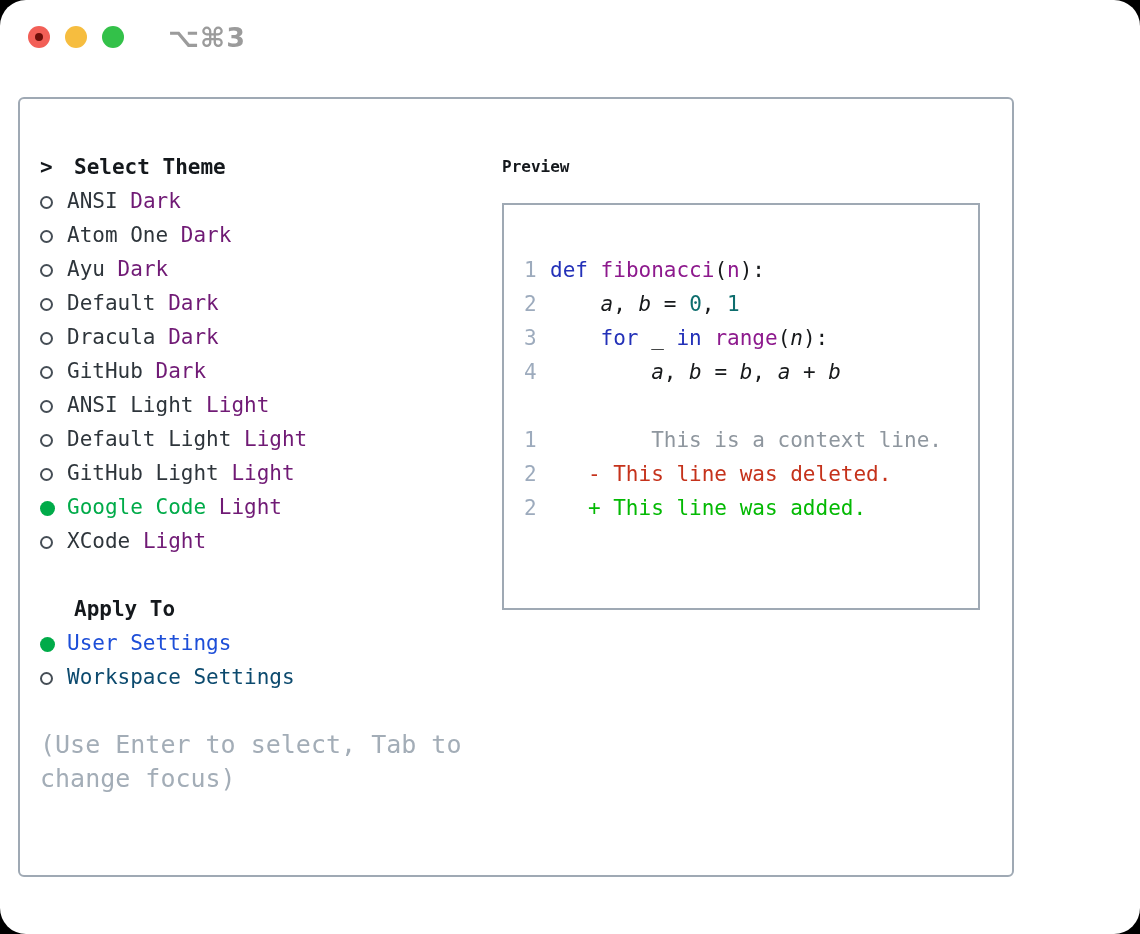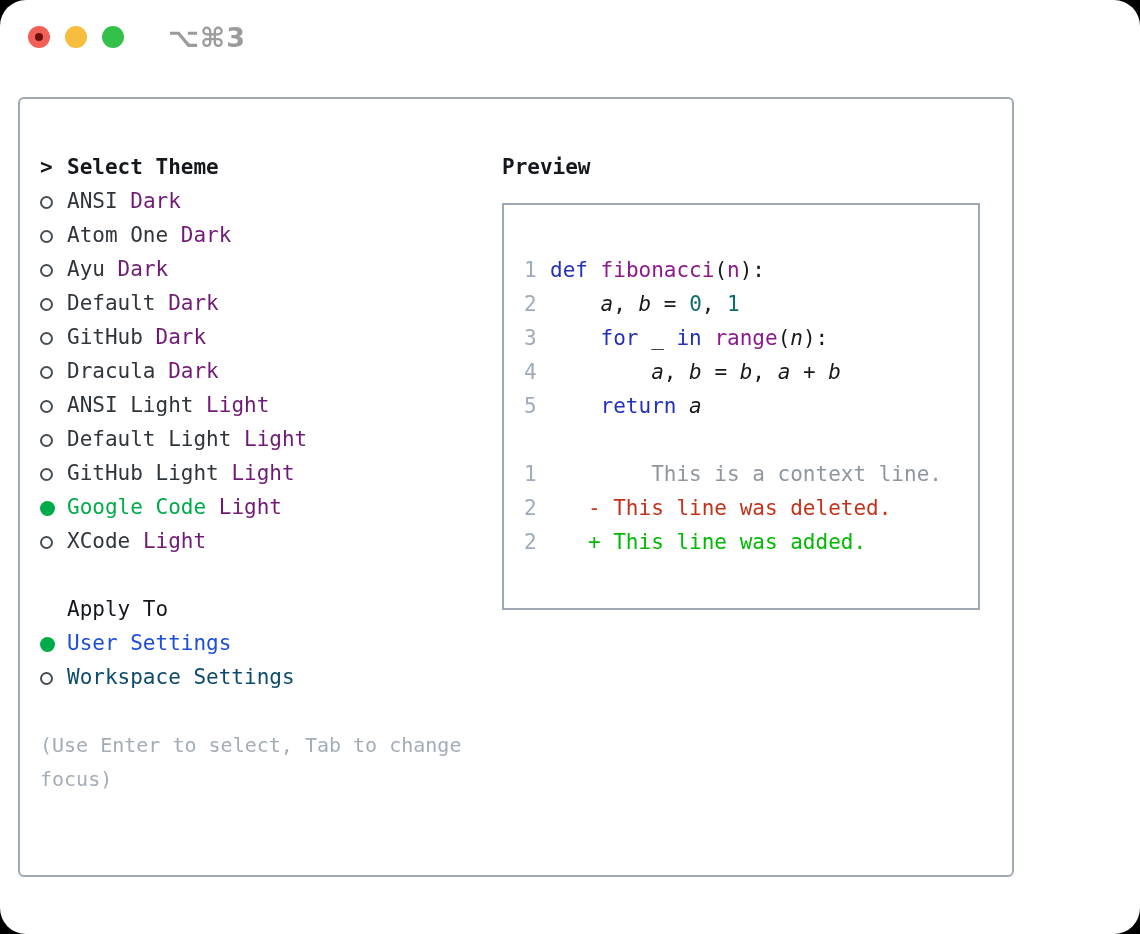--- a/index.html
+++ b/index.html
@@ -33,34 +33,34 @@
   
   .left-col { position:absolute; left:20px; top:51px; width:440px; }
   .row { height:34px; line-height:34px; font-size:21px; color:#2e353b; white-space:nowrap; }
   .marker-col { display:inline-block; width:27px; vertical-align:top; }
   .caret { font-weight:bold; color:#14181c; }
   .radio {
     display:inline-block; width:13px; height:13px; border-radius:50%;
     border:2px solid #464e56; vertical-align:-1px;
   }
   .radio.selected { width:15px; height:15px; border:none; background:#00ab49; vertical-align:-2px; }
-  .bold-label { font-weight:bold; color:#14181c; }
+  .bold-label { font-weight:bold; color:#14181c;margin-left:7px; }
   .theme-name { color:#2e353b; }
   .theme-name.selected { color:#00ab49; }
   .variant { color:#701a75; }
   .apply-block { margin-top:34px; }
   .apply-name { color:#0c4a6e; }
   .apply-name.selected { color:#1d4ed8; }
   .hint {
-    margin-top:34px; width:436px; font-size:20px; line-height:34px; color:#a3adb7;
+    margin-top:34px; width:436px; font-size:25px; line-height:34px; color:#a3adb7;
   }
 
   
   .right-col { position:absolute; left:482px; top:51px; }
-  .preview-title { height:34px; line-height:34px; font-size:21px; font-weight:bold; color:#14181c; }
+  .preview-title { height:34px; line-height:34px; font-size:16px; font-weight:bold; color:#14181c; }
   .preview-box {
     margin-top:19px; width:478px; height:407px;
     border:2px solid #9fa9b4; background:#fff;
     padding:48px 0 0 20px; overflow:hidden;
   }
   .code-line { height:34px; line-height:34px; font-size:21px; white-space:pre; }
   .ln { display:inline-block; width:26px; color:#9dabbd; }
   .tok-kw  { color:#2331b8; }
   .tok-fn  { color:#8d198d; }
   .tok-num { color:#0d6d6d; }
@@ -89,51 +89,50 @@
     <div class="left-col">
       <div class="row">
         <span class="marker-col caret">&gt;</span><span class="bold-label">Select Theme</span>
       </div>
 
       <div id="theme-list">
           <div class="row"><span class="marker-col"><span class="radio"></span></span><span class="theme-name">ANSI</span> <span class="variant">Dark</span></div>
           <div class="row"><span class="marker-col"><span class="radio"></span></span><span class="theme-name">Atom One</span> <span class="variant">Dark</span></div>
           <div class="row"><span class="marker-col"><span class="radio"></span></span><span class="theme-name">Ayu</span> <span class="variant">Dark</span></div>
           <div class="row"><span class="marker-col"><span class="radio"></span></span><span class="theme-name">Default</span> <span class="variant">Dark</span></div>
+          <div class="row"><span class="marker-col"><span class="radio"></span></span><span class="theme-name">Dracula</span> <span class="variant">Dark</span></div>
           <div class="row"><span class="marker-col"><span class="radio"></span></span><span class="theme-name">GitHub</span> <span class="variant">Dark</span></div>
-          <div class="row"><span class="marker-col"><span class="radio"></span></span><span class="theme-name">Dracula</span> <span class="variant">Dark</span></div>
           <div class="row"><span class="marker-col"><span class="radio"></span></span><span class="theme-name">ANSI Light</span> <span class="variant">Light</span></div>
           <div class="row"><span class="marker-col"><span class="radio"></span></span><span class="theme-name">Default Light</span> <span class="variant">Light</span></div>
           <div class="row"><span class="marker-col"><span class="radio"></span></span><span class="theme-name">GitHub Light</span> <span class="variant">Light</span></div>
           <div class="row"><span class="marker-col"><span class="radio selected"></span></span><span class="theme-name selected">Google Code</span> <span class="variant">Light</span></div>
           <div class="row"><span class="marker-col"><span class="radio"></span></span><span class="theme-name">XCode</span> <span class="variant">Light</span></div>
         </div>
 
       <div class="apply-block">
         <div class="row">
-          <span class="marker-col"></span><span class="bold-label" style="font-weight:normal; color:#14181c;">Apply To</span>
+          <span class="marker-col"></span><span class="bold-label" style="font-weight:bold; color:#14181c;">Apply To</span>
         </div>
         <div id="apply-list">
             <div class="row"><span class="marker-col"><span class="radio selected"></span></span><span class="apply-name selected">User Settings</span></div>
             <div class="row"><span class="marker-col"><span class="radio"></span></span><span class="apply-name">Workspace Settings</span></div>
           </div>
       </div>
 
       <div class="hint">(Use Enter to select, Tab to change focus)</div>
     </div>
 
     <div class="right-col">
       <div class="preview-title">Preview</div>
       <div class="preview-box">
         <div id="code-area">
             <div class="code-line"><span class="ln">1</span><span class="tok-kw">def</span><span class="tok-plain"> </span><span class="tok-fn">fibonacci</span><span class="tok-plain">(</span><span class="tok-fn">n</span><span class="tok-plain">):</span></div>
             <div class="code-line"><span class="ln">2</span><span class="tok-plain">    </span><span class="tok-var">a</span><span class="tok-plain">, </span><span class="tok-var">b</span><span class="tok-plain"> = </span><span class="tok-num">0</span><span class="tok-plain">, </span><span class="tok-num">1</span></div>
             <div class="code-line"><span class="ln">3</span><span class="tok-plain">    </span><span class="tok-kw">for</span><span class="tok-plain"> _ </span><span class="tok-kw">in</span><span class="tok-plain"> </span><span class="tok-fn">range</span><span class="tok-plain">(</span><span class="tok-var">n</span><span class="tok-plain">):</span></div>
             <div class="code-line"><span class="ln">4</span><span class="tok-plain">        </span><span class="tok-var">a</span><span class="tok-plain">, </span><span class="tok-var">b</span><span class="tok-plain"> = </span><span class="tok-var">b</span><span class="tok-plain">, </span><span class="tok-var">a</span><span class="tok-plain"> + </span><span class="tok-var">b</span></div>
-            <div class="code-line"><span class="ln">5</span><span class="tok-plain">    </span><span class="tok-kw">return</span><span class="tok-plain"> </span><span class="tok-var">a</span></div>
             <div class="code-line"><span class="ln"></span></div>
             <div class="code-line"><span class="ln">1</span><span class="tok-ctx">        This is a context line.</span></div>
             <div class="code-line"><span class="ln">2</span><span class="tok-del">   - This line was deleted.</span></div>
             <div class="code-line"><span class="ln">2</span><span class="tok-add">   + This line was added.</span></div>
           </div>
       </div>
     </div>
 
   </div>
 </div>

